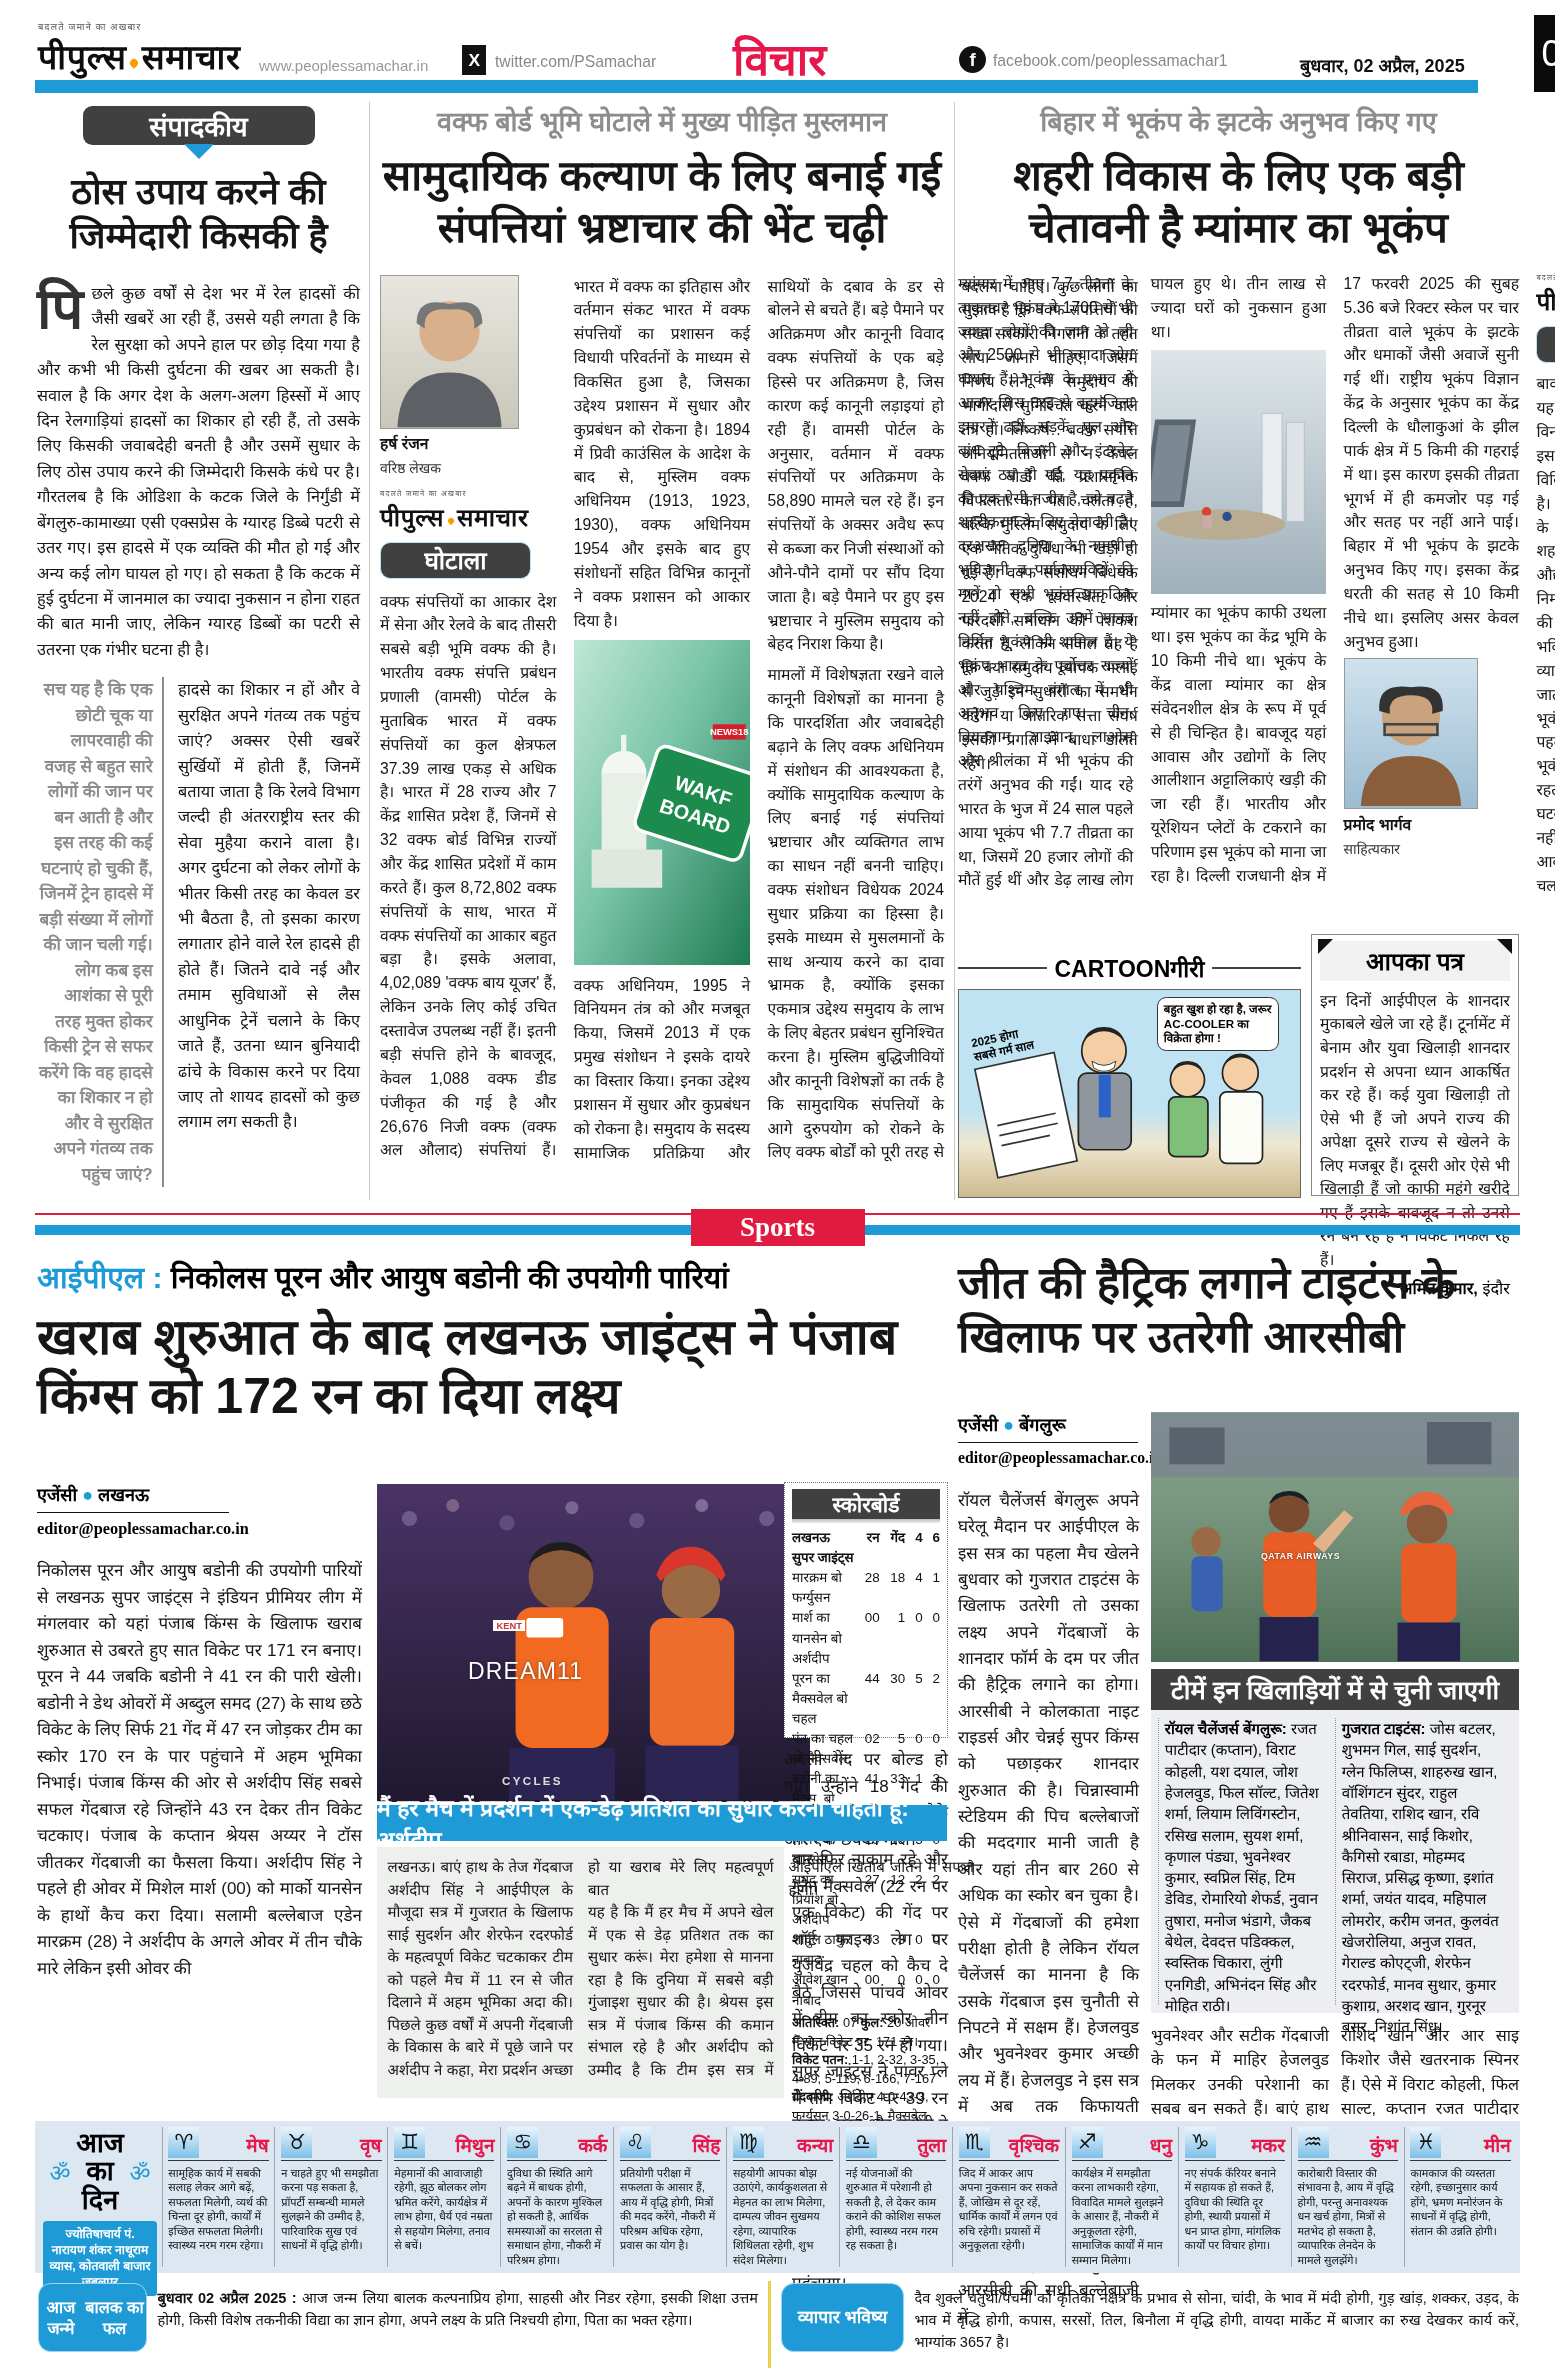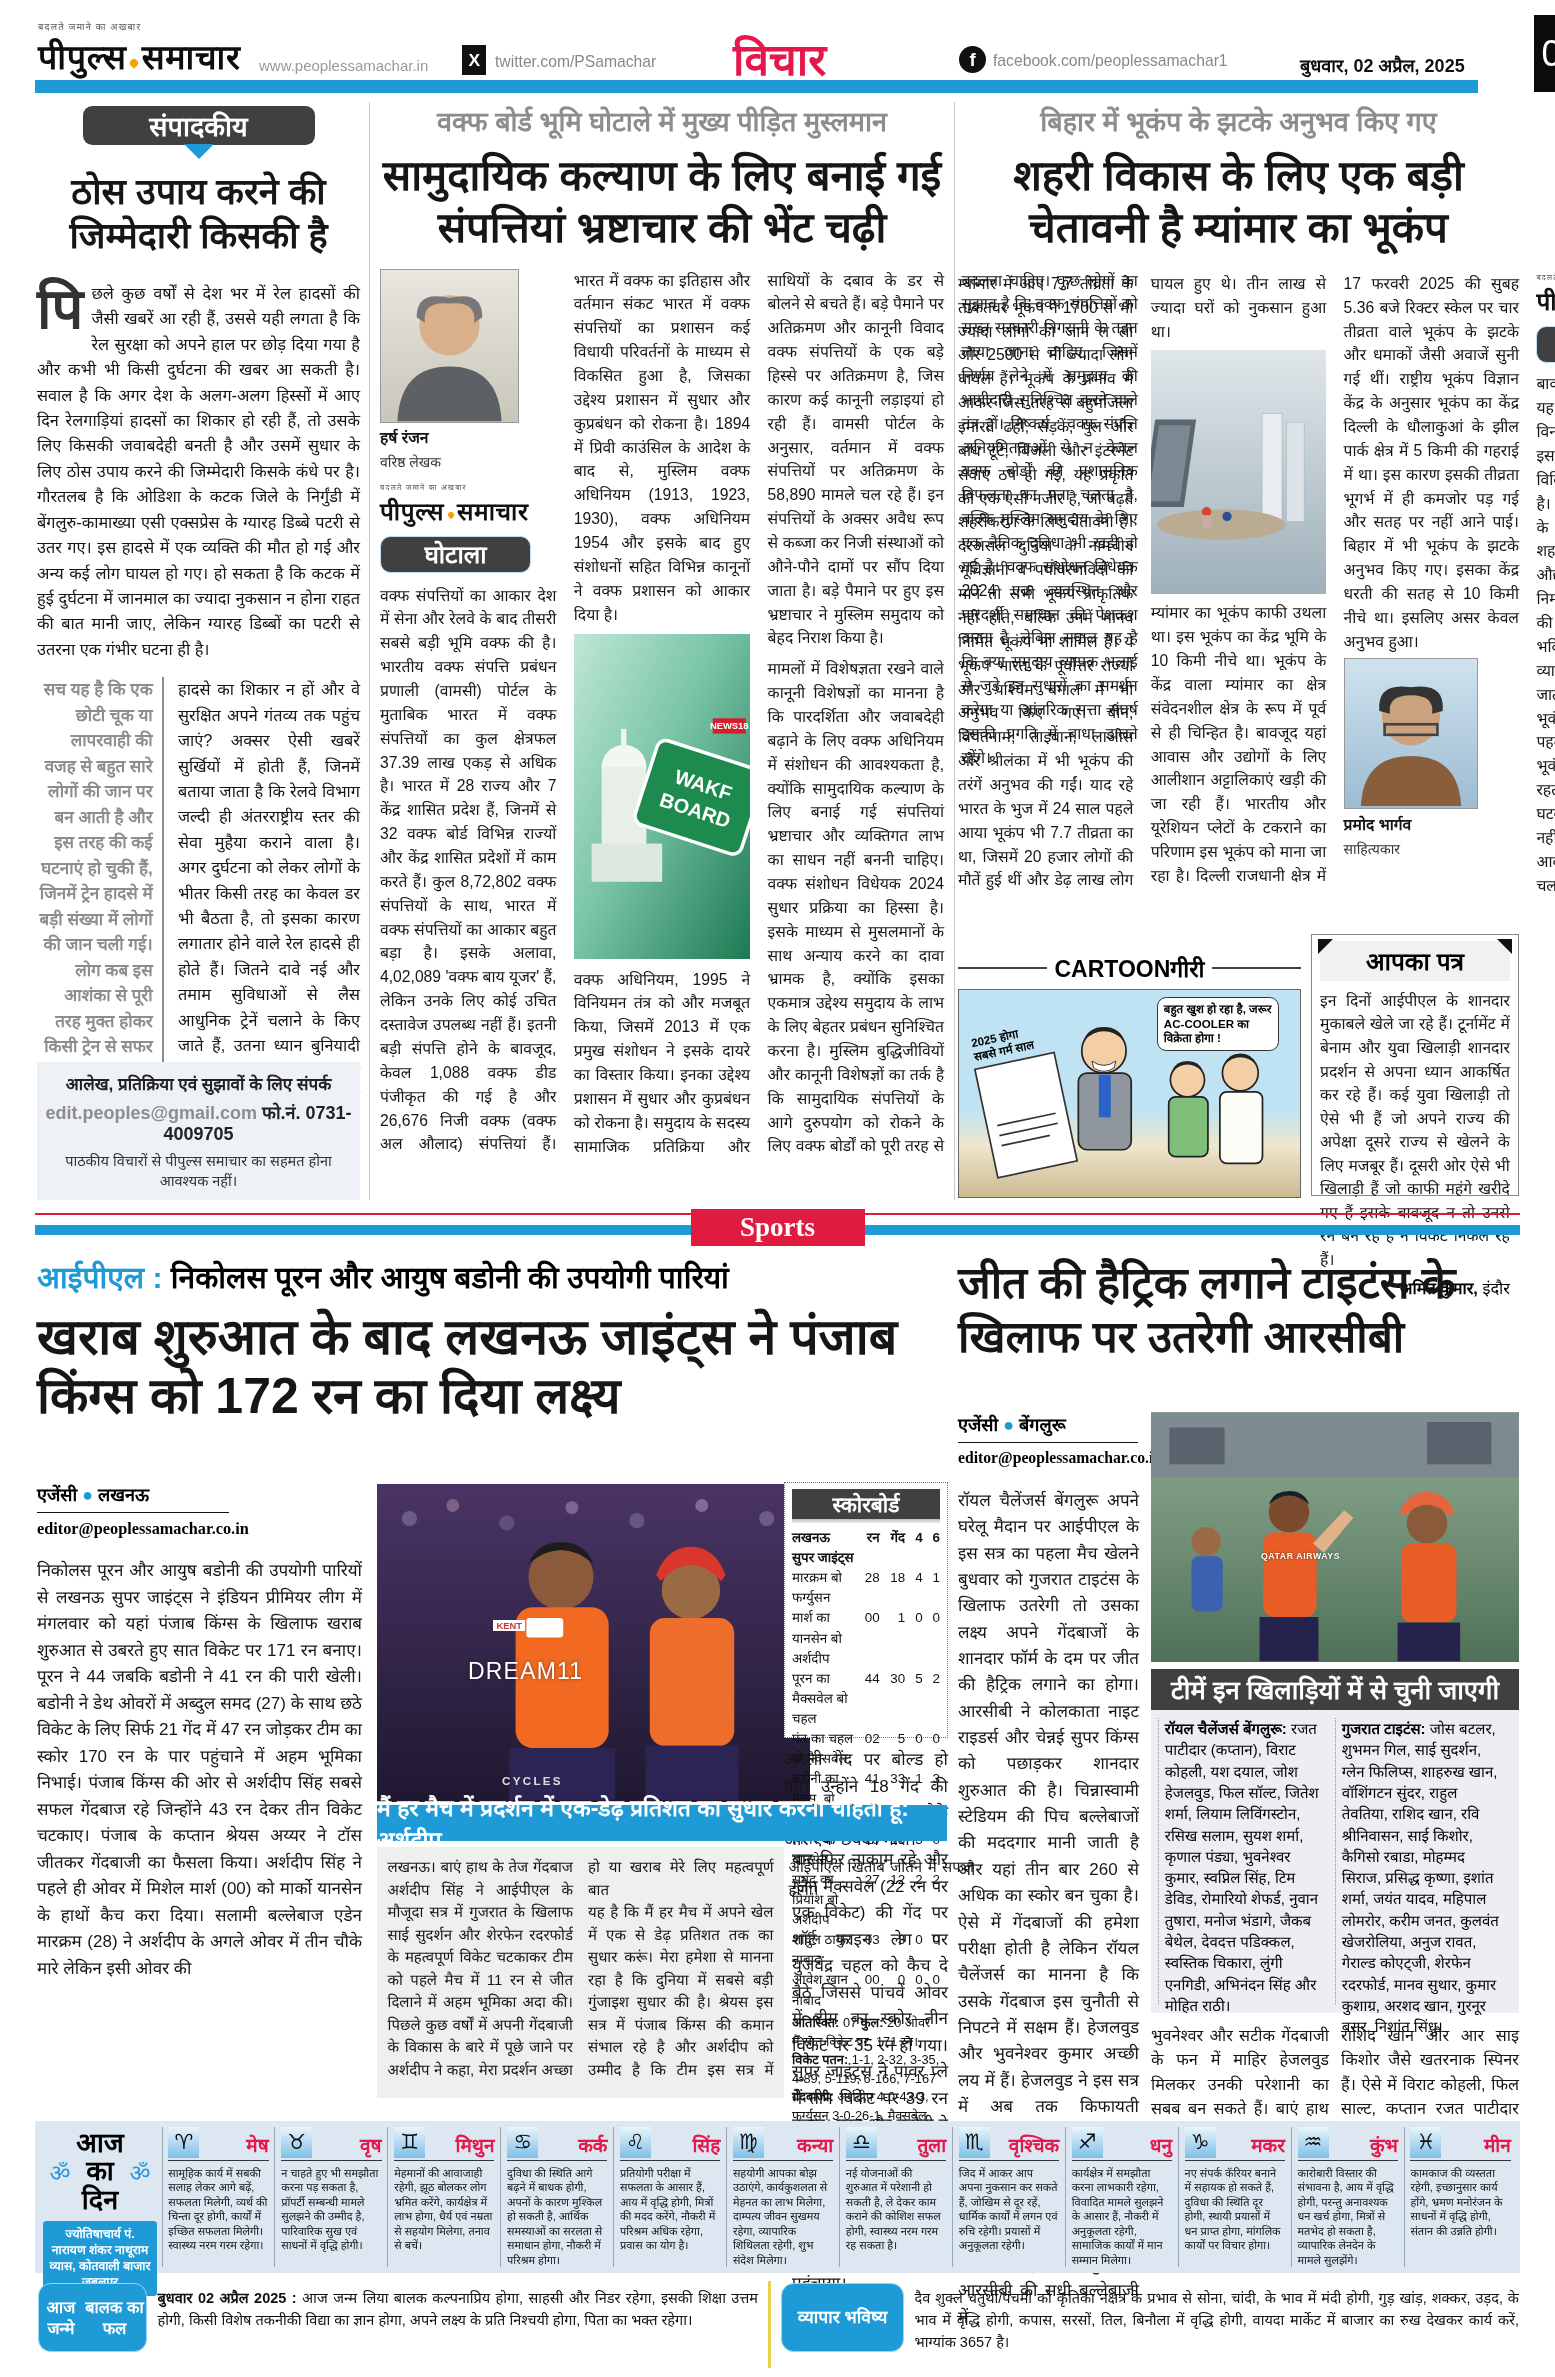--- a/index.html
+++ b/index.html
@@ -63,37 +63,29 @@
       <div style="position:absolute;left:50%;top:38px;transform:translateX(-50%);width:0;height:0;border-left:15px solid transparent;border-right:15px solid transparent;border-top:15px solid #1e9ad6"></div>
     </div>
     <div class="headline ctr" style="margin-top:25.6px;font-size:36px;line-height:1.22">ठोस उपाय करने की जिम्मेदारी किसकी है</div>
     <div class="body-txt" style="margin-top:23px;font-size:16.3px;line-height:1.56">
       <span class="dropcap">पि</span><span>छले कुछ वर्षों से देश भर में रेल हादसों की जैसी खबरें आ रही हैं, उससे यही लगता है कि रेल सुरक्षा को अपने हाल पर छोड़ दिया गया है और कभी भी किसी दुर्घटना की खबर आ सकती है। सवाल है कि अगर देश के अलग-अलग हिस्सों में आए दिन रेलगाड़ियां हादसों का शिकार हो रही हैं, तो उसके लिए किसकी जवाबदेही बनती है और उसमें सुधार के लिए ठोस उपाय करने की जिम्मेदारी किसके कंधे पर है। गौरतलब है कि ओडिशा के कटक जिले के निर्गुंडी में बेंगलुरु-कामाख्या एसी एक्सप्रेस के ग्यारह डिब्बे पटरी से उतर गए। इस हादसे में एक व्यक्ति की मौत हो गई और अन्य कई लोग घायल हो गए। हो सकता है कि कटक में हुई दुर्घटना में जानमाल का ज्यादा नुकसान न होना राहत की बात मानी जाए, लेकिन ग्यारह डिब्बों का पटरी से उतरना एक गंभीर घटना ही है।</span>
     </div>
     <div style="display:flex;gap:14px;margin-top:15px">
       <div style="width:127px;font-size:17px;line-height:1.5;font-weight:bold;color:#8d8d8d;text-align:right;border-right:2.9px solid #8d8d8d;padding-right:9.3px">सच यह है कि एक छोटी चूक या लापरवाही की वजह से बहुत सारे लोगों की जान पर बन आती है और इस तरह की कई घटनाएं हो चुकी हैं, जिनमें ट्रेन हादसे में बड़ी संख्या में लोगों की जान चली गई। लोग कब इस आशंका से पूरी तरह मुक्त होकर किसी ट्रेन से सफर करेंगे कि वह हादसे का शिकार न हो और वे सुरक्षित अपने गंतव्य तक पहुंच जाएं?</div>
       <div class="body-txt" style="flex:1;font-size:16.3px;line-height:1.56">हादसे का शिकार न हों और वे सुरक्षित अपने गंतव्य तक पहुंच जाएं? अक्सर ऐसी खबरें सुर्खियों में होती हैं, जिनमें बताया जाता है कि रेलवे विभाग जल्दी ही अंतरराष्ट्रीय स्तर की सेवा मुहैया कराने वाला है। अगर दुर्घटना को लेकर लोगों के भीतर किसी तरह का केवल डर भी बैठता है, तो इसका कारण लगातार होने वाले रेल हादसे ही होते हैं। जितने दावे नई और तमाम सुविधाओं से लैस आधुनिक ट्रेनें चलाने के किए जाते हैं, उतना ध्यान बुनियादी ढांचे के विकास करने पर दिया जाए तो शायद हादसों को कुछ लगाम लग सकती है।</div>
     </div>
-    <div style="position:absolute;left:0;bottom:0;width:100%;background:#eef1f6;padding:10.5px 8.1px;text-align:center">
-      <div class="b" style="font-size:17px;color:#222">आलेख, प्रतिक्रिया एवं सुझावों के लिए संपर्क</div>
-      <div style="margin-top:4.6px;font-size:18px">
-        <span class="b" style="color:#8d8d8d">edit.peoples@gmail.com</span>
-        <span class="b" style="color:#222">फो.नं. 0731-4009705</span>
-      </div>
-      <div style="margin-top:4.6px;font-size:14.5px;color:#333">पाठकीय विचारों से पीपुल्स समाचार का सहमत होना आवश्यक नहीं।</div>
-    </div>
   </div>
 
   <div class="vline" style="left:369px;top:102px;height:1098px"></div>
   <div class="vline" style="left:954px;top:102px;height:1098px"></div>
 
   <div class="abs" style="left:380px;top:102px;width:564px;height:1098px">
     <div class="kicker" style="font-size:27px">वक्फ बोर्ड भूमि घोटाले में मुख्य पीड़ित मुस्लमान</div>
     <div class="headline ctr" style="margin-top:10.5px;font-size:42px;line-height:1.25">सामुदायिक कल्याण के लिए बनाई गई संपत्तियां भ्रष्टाचार की भेंट चढ़ी</div>
-    <div class="cols3 body-txt" style="margin-top:14px;height:894px">
+    <div class="cols3 body-txt" style="margin-top:20px;height:894px">
       <div class="figwrap">
         <div class="photo" style="width:139px;height:154px;background:linear-gradient(#e8e6df,#c9c6ba);border:0.6px solid #999">
           <svg viewBox="0 0 100 110" style="width:100%;height:100%">
               <circle cx="50" cy="40" r="22" fill="#d8b08c"></circle>
               <path d="M50 20 q24 -6 24 14 l-6 4 q2 -16 -18 -14 q-20 -2 -18 14 l-6 -4 q0 -20 24 -14z" fill="#777"></path>
               <path d="M12 110 Q14 70 50 70 Q86 70 88 110 Z" fill="#5d6166"></path>
             </svg>
         </div>
         <div style="margin-top:3.5px"><span class="b" style="font-size:15.7px">हर्ष रंजन</span><br><span style="font-size:14px;color:#333">वरिष्ठ लेखक</span></div>
       </div>

